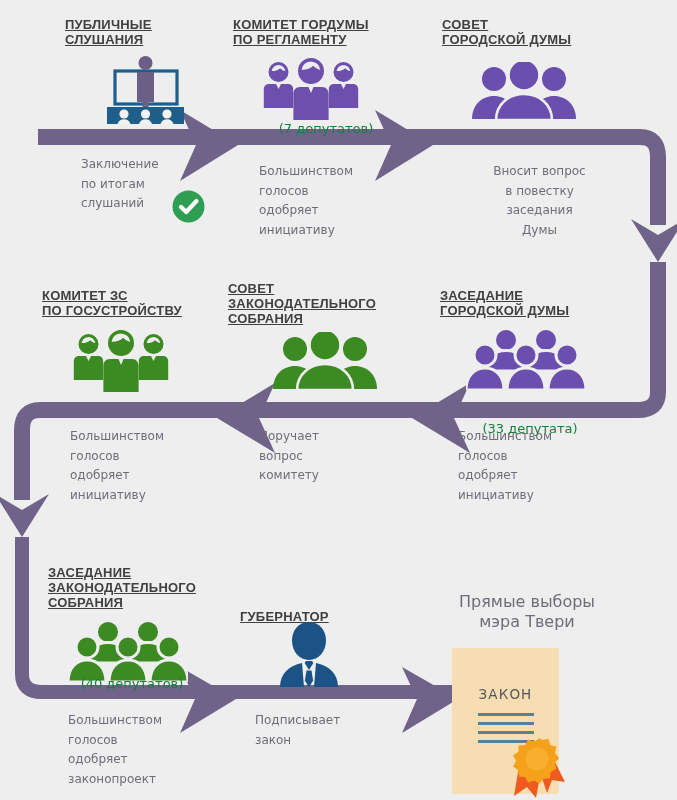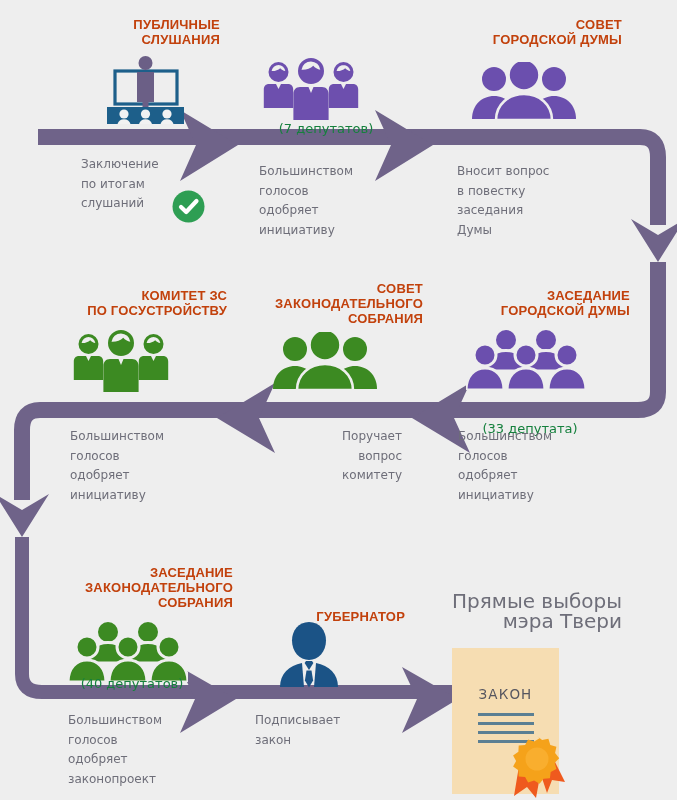--- a/index.html
+++ b/index.html
@@ -15,28 +15,29 @@
     position: relative;
     width: 677px;
     height: 800px;
     background: #eeeeee;
     overflow: hidden;
   }
 
   
   .node-title {
     position: absolute;
-    text-align: right;
+    text-align: left;
     font-weight: bold;
     font-size: 13px;
     line-height: 15px;
     letter-spacing: 0.2px;
-    color: #c2410c;
+    color: #404040;
     text-transform: uppercase;
     white-space: pre-line;
+    text-decoration: underline;
   }
   .count-label {
     position: absolute;
     text-align: center;
     font-size: 13px;
     line-height: 15px;
     color: #15803d;
     font-family: "DejaVu Sans", sans-serif;
     white-space: nowrap;
   }
@@ -44,22 +45,22 @@
     position: absolute;
     font-size: 12px;
     line-height: 19.5px;
     color: #6e6e79;
     font-family: "DejaVu Sans", sans-serif;
     white-space: pre-line;
     font-weight: normal;
   }
   .plain-note {
     position: absolute;
-    text-align: right;
-    font-size: 20px;
+    text-align: center;
+    font-size: 16px;
     line-height: 19.5px;
     color: #6e6e79;
     font-family: "DejaVu Sans", sans-serif;
     white-space: pre-line;
   }
 
   
   .flow-layer {
     position: absolute;
     left: 0; top: 0;
@@ -146,20 +147,22 @@
 по итогам
 слушаний</div>
 
   <div class="check-badge" style="left:172px; top:190px;">
     <svg width="33" height="33" viewBox="0 0 33 33">
       <circle cx="16.5" cy="16.5" r="16" fill="#2e9e53"></circle>
       <path d="M 9 17 L 14.2 22 L 24.5 11" fill="none" stroke="#ffffff" stroke-width="4.2" stroke-linecap="round" stroke-linejoin="round"></path>
     </svg>
   </div>
 
+  <div class="node-title" style="left:233px; top:17px; width:185px;">КОМИТЕТ ГОРДУМЫ
+ПО РЕГЛАМЕНТУ</div>
 
   <div class="icon-box" style="left:262px; top:58px;">
     <svg width="98" height="62" viewBox="0 0 98 62">
 
       <g fill="#6d4fae">
         <path d="M 16.5 4 a 10 10 0 0 1 10 10 a 10 10 0 0 1 -10 10 a 10 10 0 0 1 -10 -10 a 10 10 0 0 1 10 -10 z
                  M 16.5 7 a 7 7 0 0 0 -6.9 6 c 3.2 0.3 6.4 -0.9 8.6 -2.8 c 1.3 1.5 3.1 2.5 5.1 2.8 a 7 7 0 0 0 -6.8 -6 z"></path>
         <path d="M 7 26 h 7 l 2.5 5 l 2.5 -5 h 7 c 3.2 0 5.2 2.2 5.2 5.5 V 50 H 1.8 V 31.5 C 1.8 28.2 3.8 26 7 26 z"></path>
       </g>
 
@@ -198,21 +201,21 @@
         <path d="M 60 57 C 60 43 69.9 34 82 34 C 94.1 34 104 43 104 57 z"></path>
 
         <circle cx="52" cy="13" r="15.5" stroke="#eeeeee" stroke-width="2.6"></circle>
         <path d="M 24 58 C 24 42.5 36.5 32 52 32 C 67.5 32 80 42.5 80 58 z" stroke="#eeeeee" stroke-width="2.6"></path>
       </g>
     </svg>
   </div>
 
   <div class="count-label" style="left:462px; top:126px; width:125px;"></div>
 
-  <div class="step-text" style="left:457px; top:162px; width:165px;">Вносит вопрос
+  <div class="step-text" style="left:457px; top:162px; width:165px;text-align:center;">Вносит вопрос
 в повестку
 заседания
 Думы</div>
 
   <div class="node-title" style="left:42px; top:288px; width:185px;">КОМИТЕТ ЗС
 ПО ГОСУСТРОЙСТВУ</div>
 
   <div class="icon-box" style="left:72px; top:330px;">
     <svg width="98" height="62" viewBox="0 0 98 62">
       <g fill="#3c8a22">
@@ -251,21 +254,21 @@
         <circle cx="82" cy="17" r="12"></circle>
         <path d="M 60 57 C 60 43 69.9 34 82 34 C 94.1 34 104 43 104 57 z"></path>
         <circle cx="52" cy="13" r="15.5" stroke="#eeeeee" stroke-width="2.6"></circle>
         <path d="M 24 58 C 24 42.5 36.5 32 52 32 C 67.5 32 80 42.5 80 58 z" stroke="#eeeeee" stroke-width="2.6"></path>
       </g>
     </svg>
   </div>
 
   <div class="count-label" style="left:263px; top:392px; width:125px;"></div>
 
-  <div class="step-text" style="left:252px; top:427px; width:150px;text-align:right;">Поручает
+  <div class="step-text" style="left:259px; top:427px; width:150px;">Поручает
 вопрос
 комитету</div>
 
   <div class="node-title" style="left:440px; top:288px; width:190px;">ЗАСЕДАНИЕ
 ГОРОДСКОЙ ДУМЫ</div>
 
   <div class="icon-box" style="left:466px; top:328px;">
     <svg width="120" height="62" viewBox="0 0 120 62">
       <g fill="#6b4fae">
 

